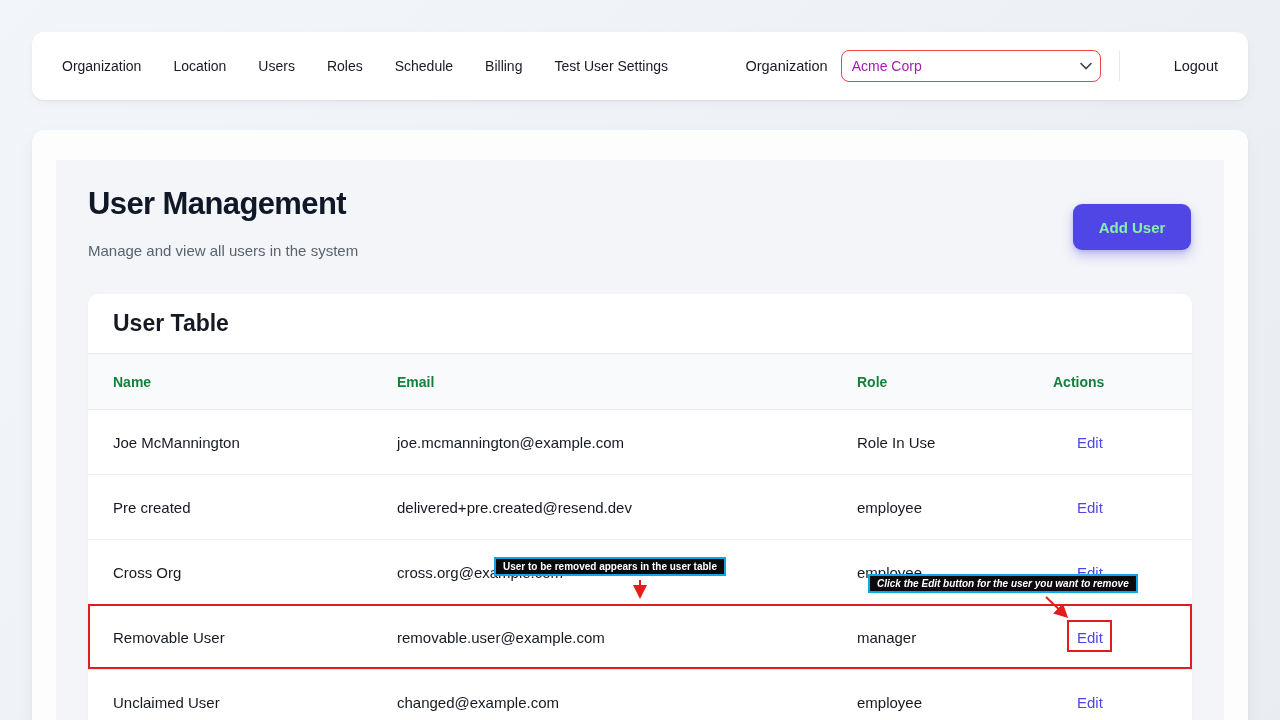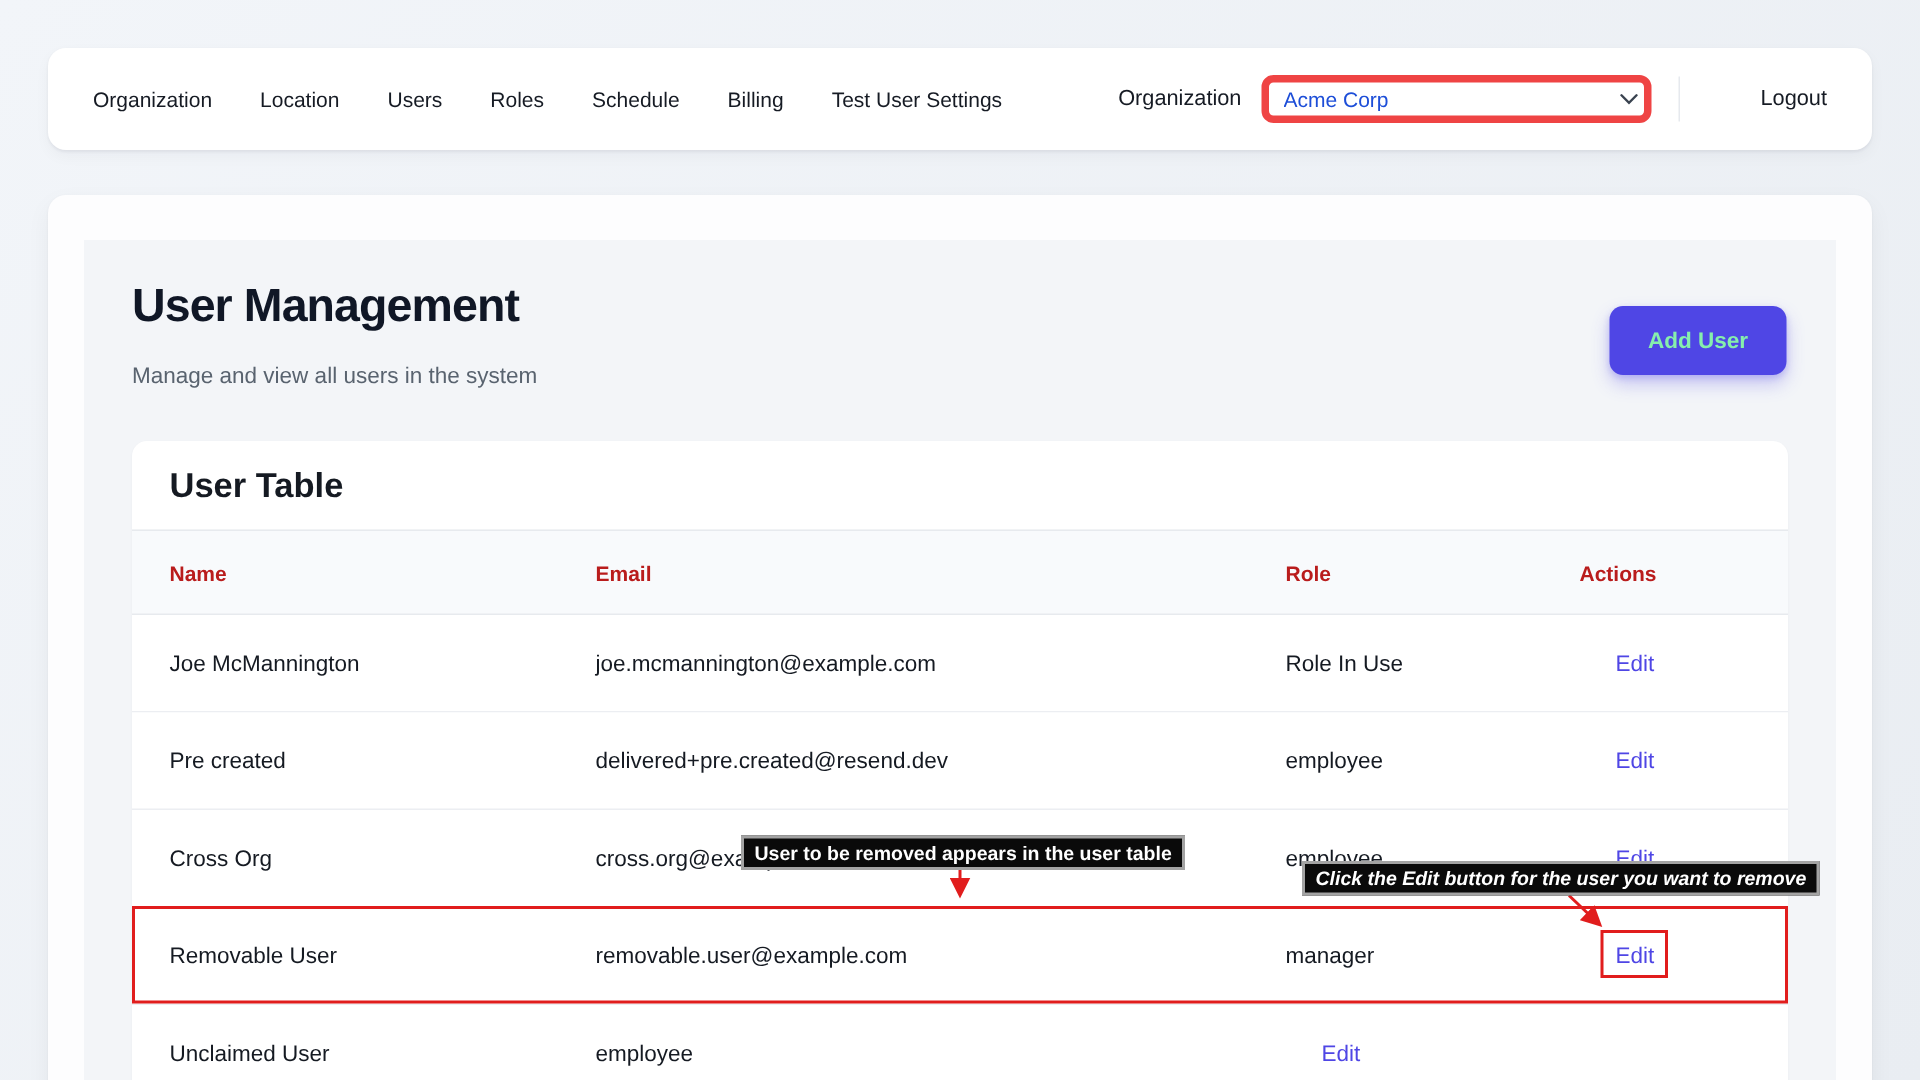--- a/index.html
+++ b/index.html
@@ -17,22 +17,22 @@
     box-shadow:0 1px 2px rgba(16,24,40,.06), 0 4px 10px rgba(16,24,40,.04);
     display:flex; align-items:center; padding:0 30px;
   }
   .nav-links { display:flex; gap:32px; align-items:center; }
   .nav-link { font-size:14px; color:#161b24; font-weight:500; white-space:nowrap; cursor:pointer; }
   .nav-right { margin-left:auto; display:flex; align-items:center; gap:13px; }
   .org-label { font-size:14.5px; color:#161b24; font-weight:500; }
   .select-wrap { position:relative; }
   .org-select {
     appearance:none; -webkit-appearance:none;
-    width:260px; height:32px; border:5px solid #ef4444; border-radius:8px;
-    background:#fff; font-size:14px; color:#1d4ed8; padding:0 30px 0 10px;
+    width:260px; height:32px; border:1px solid #ef4444; border-radius:8px;
+    background:#fff; font-size:14px; color:#a21caf; padding:0 30px 0 10px;
     font-family:inherit; cursor:pointer;
   }
   .chevron { position:absolute; right:9px; top:50%; transform:translateY(-50%); pointer-events:none; display:flex; color:#3a4350; }
   .nav-divider { width:1px; height:30px; background:#e6e9ee; margin:0 5px; }
   .logout { font-size:14.5px; color:#161b24; font-weight:500; cursor:pointer;padding-left:36px; }
 
   
   .main-card {
     position:absolute; left:32px; top:130px; width:1216px; height:640px;
     background:#fdfdfe; border-radius:12px;
@@ -60,36 +60,36 @@
     background:#fff; border-radius:10px 10px 0 0;
     box-shadow:0 1px 2px rgba(16,24,40,.04);
   }
   .table-card-header { height:59px; display:flex; align-items:center; padding:0 25px; }
   .table-title { font-size:23px; font-weight:700; color:#151a22; }
   .thead {
     display:grid; grid-template-columns:284px 460px 196px 1fr;
     background:#f8fafc; height:57px; align-items:center;
     border-top:1px solid #e7eaee; border-bottom:1px solid #e7eaee;
   }
-  .th { font-size:14px; font-weight:700; color:#b91c1c; padding-left:25px; }
+  .th { font-size:14px; font-weight:700; color:#15803d; padding-left:25px; }
   .trow {
     display:grid; grid-template-columns:284px 460px 196px 1fr;
     height:65px; align-items:center; border-bottom:1px solid #eceef2;
     background:#fff;
   }
   .td { font-size:15px; color:#151a22; padding-left:25px; white-space:nowrap; overflow:hidden; }
   .edit-link { color:#4f46e5; font-weight:400; font-size:15px; margin-left:24px; cursor:pointer; text-decoration:none; }
 
   
   .ann { position:absolute; pointer-events:none; }
   .row-outline  { left:88px;  top:604px; width:1104px; height:65px; border:2px solid #e11d1d; z-index:50; }
   .edit-outline { left:1067px; top:620px; width:45px;  height:32px; border:2px solid #e11d1d; z-index:51; }
   .tooltip {
-    position:absolute; background:#0a0a0a; color:#fff; border:2px solid #a3a3a3;
-    font-size:13px; font-weight:700; padding:2px 7px; white-space:nowrap; z-index:60;
+    position:absolute; background:#0a0a0a; color:#fff; border:2px solid #0ea5e9;
+    font-size:10px; font-weight:700; padding:2px 7px; white-space:nowrap; z-index:60;
   }
   .tooltip-1 { left:494px; top:557px; }
   .tooltip-2 { left:868px; top:574px;font-style:italic; }
   .arrows-svg { position:absolute; left:0; top:0; z-index:55; pointer-events:none; }
 </style>
 </head>
 <body>
 
 <header class="topnav">
   <nav class="nav-links">
@@ -160,20 +160,21 @@
 
       <div class="trow">
         <span class="td">Removable User</span>
         <span class="td">removable.user@example.com</span>
         <span class="td">manager</span>
         <span class="td"><a class="edit-link">Edit</a></span>
       </div>
 
       <div class="trow">
         <span class="td">Unclaimed User</span>
+        <span class="td">changed@example.com</span>
         <span class="td">employee</span>
         <span class="td"><a class="edit-link">Edit</a></span>
       </div>
     </section>
   </div>
 </main>
 
 <div class="ann row-outline"></div>
 <div class="ann edit-outline"></div>
 

